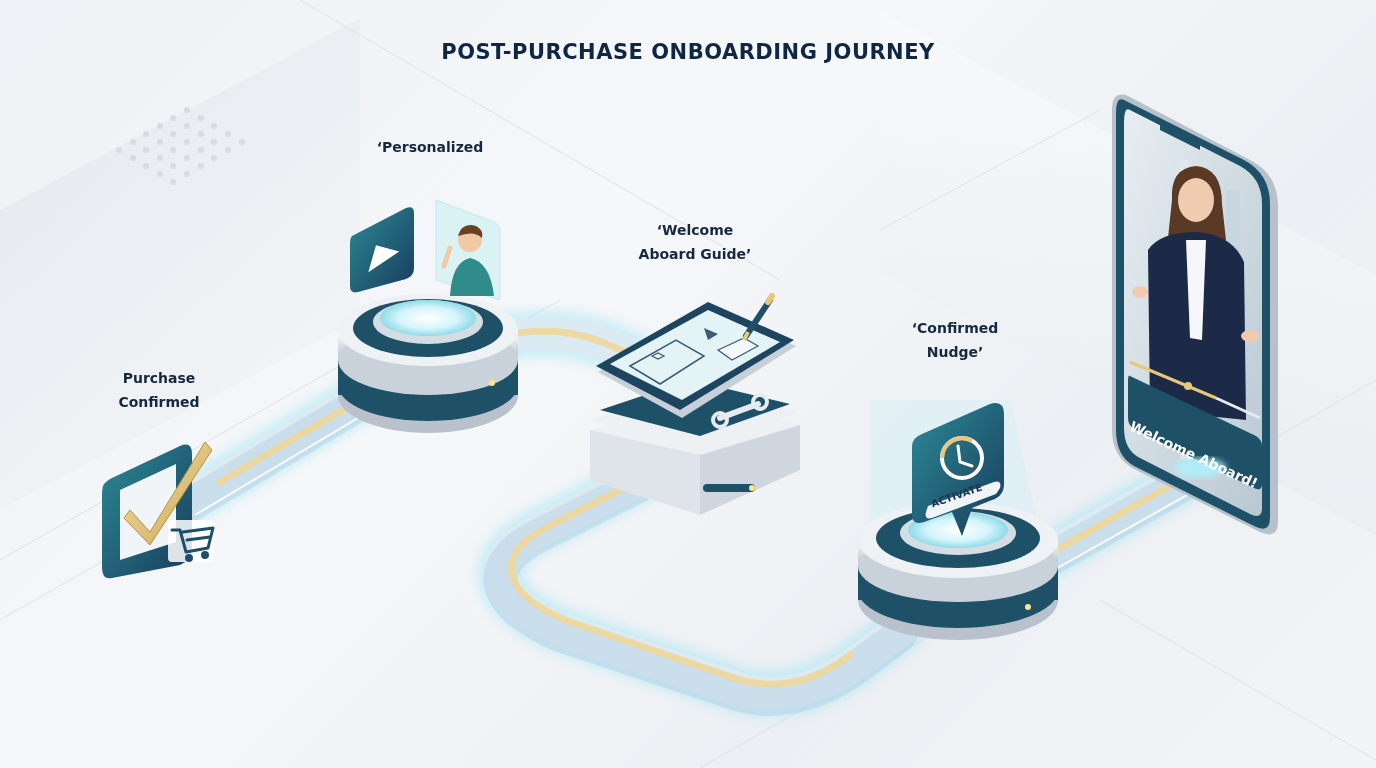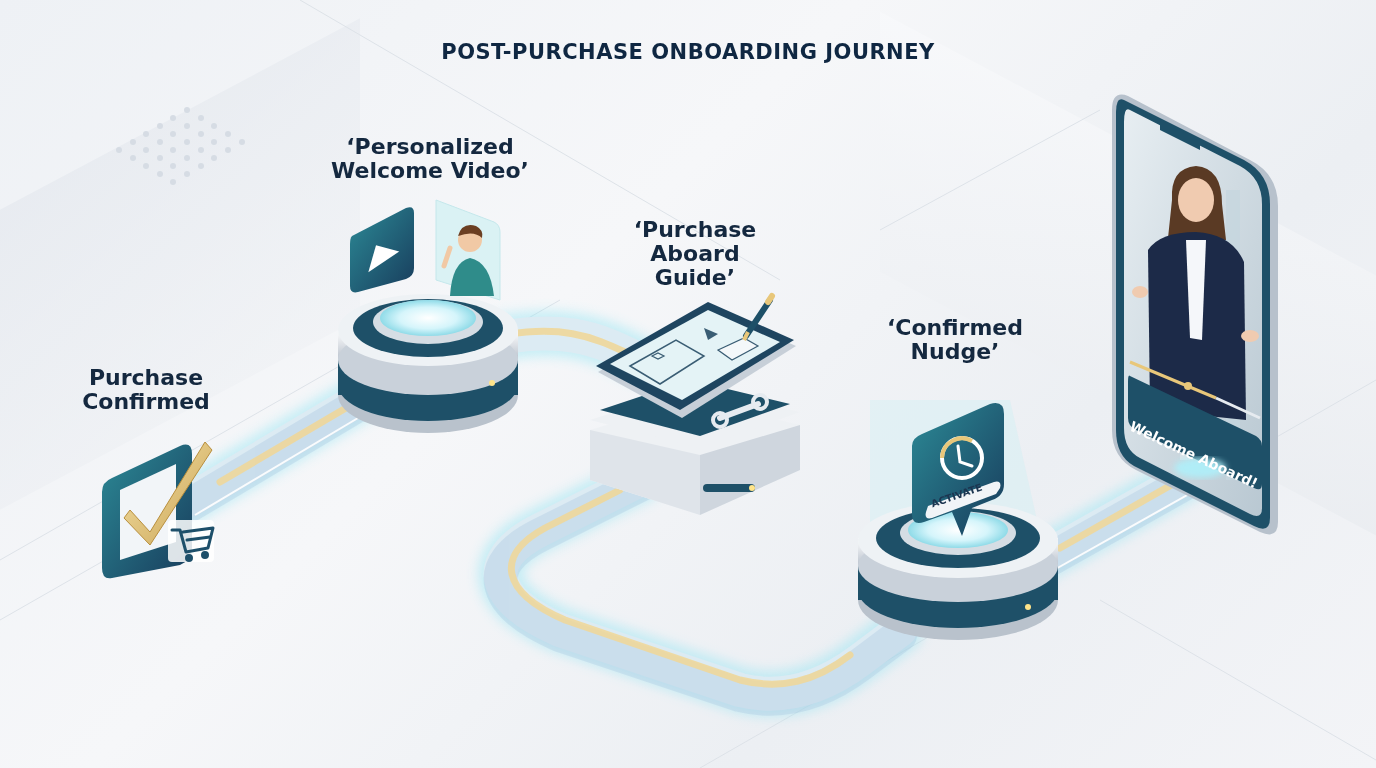--- a/index.html
+++ b/index.html
@@ -4,21 +4,21 @@
 <style>
   html,body{margin:0;padding:0;}
   body{width:1376px;height:768px;overflow:hidden;position:relative;
     background:linear-gradient(135deg,#eef1f5 0%,#f6f7f9 40%,#eceff3 70%,#f3f4f7 100%);
     font-family:"DejaVu Sans","Liberation Sans",sans-serif;}
   .bgpanel{position:absolute;}
   svg.stage{position:absolute;left:0;top:0;}
   .title{position:absolute;top:40px;left:0;width:1376px;text-align:center;
     font-family:"DejaVu Sans",sans-serif;font-weight:bold;font-size:21px;letter-spacing:0.5px;color:#0f2742;}
   .label{position:absolute;text-align:center;font-family:"DejaVu Sans",sans-serif;font-weight:bold;
-    font-size:22px;line-height:24px;color:#14283f;}
+    font-size:14px;line-height:24px;color:#14283f;}
   .lbl-line{display:block;}
   .phone-text{position:absolute;font-family:"DejaVu Sans",sans-serif;font-weight:bold;color:#fff;}
   .activate-text{position:absolute;font-family:"DejaVu Sans",sans-serif;font-weight:bold;color:#1c3550;}
 </style>
 </head>
 <body>
 
 <div class="bgpanel" style="left:-60px;top:130px;width:420px;height:300px;background:linear-gradient(160deg,#e4e8ee,#f0f2f5);transform:skewY(-28deg);opacity:.7;"></div>
 <div class="bgpanel" style="left:880px;top:150px;width:520px;height:260px;background:linear-gradient(160deg,#f8f9fb,#e9ecf0);transform:skewY(28deg);opacity:.8;"></div>
 
@@ -248,30 +248,29 @@
 
     <path d="M1130 376 L1256 436 Q1262 440 1262 446 L1262 484 Q1262 492 1254 488 L1136 430 Q1128 426 1128 418 L1128 382 Q1128 374 1130 376 Z" fill="#1e5068"></path>
 
     <path d="M1160 122 L1200 142 L1200 150 L1160 130 Z" fill="#1e5068"></path>
   </g>
   <ellipse cx="1200" cy="468" rx="26" ry="10" fill="#aef0fa" filter="url(#blur3)" opacity=".9"></ellipse>
 </svg>
 
 <div class="title">POST-PURCHASE ONBOARDING JOURNEY</div>
 
-<div class="label" style="left:76px;top:366px;width:140px;">
+<div class="label" style="left:89px;top:366px;width:140px;">
   <span class="lbl-line">Purchase</span>
   <span class="lbl-line">Confirmed</span>
 </div>
 <div class="label" style="left:330px;top:135px;width:200px;">
   <span class="lbl-line">‘Personalized</span>
-  <span class="lbl-line">Welcome Video’</span>
 </div>
 <div class="label" style="left:610px;top:218px;width:170px;">
-  <span class="lbl-line">‘Purchase</span>
+  <span class="lbl-line">‘Welcome</span>
   <span class="lbl-line">Aboard Guide’</span>
 </div>
 <div class="label" style="left:880px;top:316px;width:150px;">
   <span class="lbl-line">‘Confirmed</span>
   <span class="lbl-line">Nudge’</span>
 </div>
 
 <div class="activate-text" style="left:930px;top:490px;font-size:10px;transform:rotate(-19deg);">ACTIVATE</div>
 
 <div class="phone-text" style="left:1134px;top:418px;font-size:14px;transform:rotate(25deg);transform-origin:left top;white-space:nowrap;">Welcome Aboard!</div>

